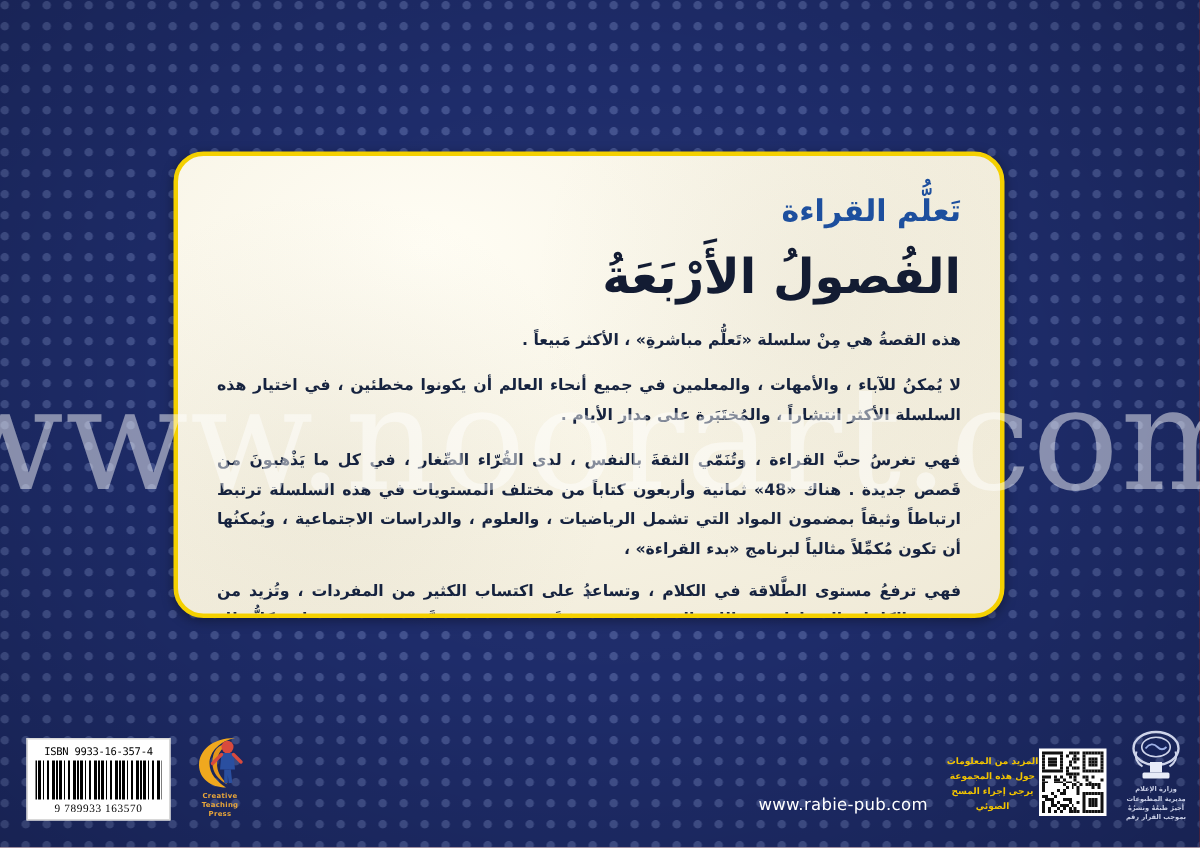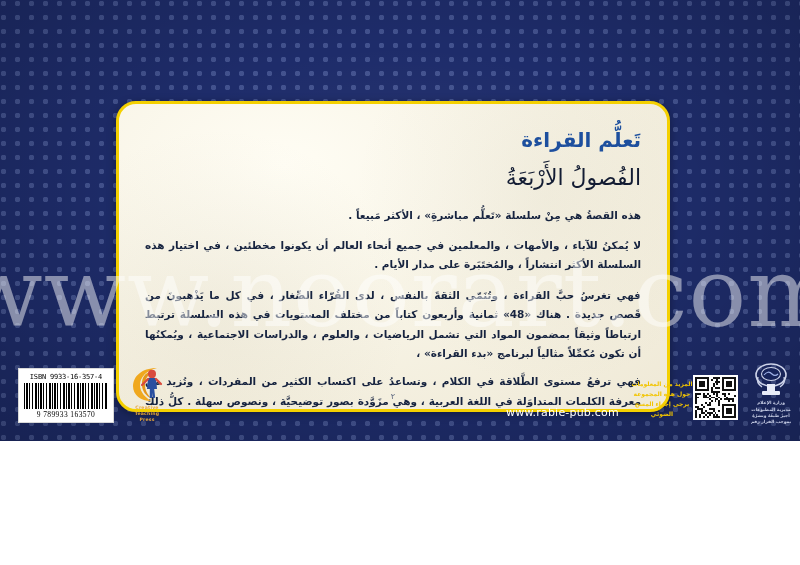--- a/index.html
+++ b/index.html
@@ -4,21 +4,21 @@
 <title>Book Back Cover</title>
 <style>
   html, body {
     margin: 0;
     padding: 0;
     background: #ffffff;
   }
   #page {
     position: relative;
     width: 800px;
-    height: 441px;
+    height: 565px;
     overflow: hidden;
     background-color: #7f1d1d;
     font-family: "DejaVu Sans", "Liberation Sans", sans-serif;
   }
 
   
   .bg-dots {
     position: absolute;
     inset: 0;
     background-color: #1e2c6a;
@@ -69,22 +69,22 @@
 
   .series-title {
     font-size: 20px;
     font-weight: bold;
     color: #1d4f9e;
     letter-spacing: 0px;
     margin: 6px 0 0 0;
     line-height: 1.2;
   }
   .main-title {
-    font-size: 22px;
-    font-weight: normal;
+    font-size: 32px;
+    font-weight: bold;
     color: #131c33;
     margin: 12px 0 0 0;
     line-height: 1.25;
   }
 
   .body-block {
     margin-top: 14px;
     color: #14203b;
   }
   .para {

